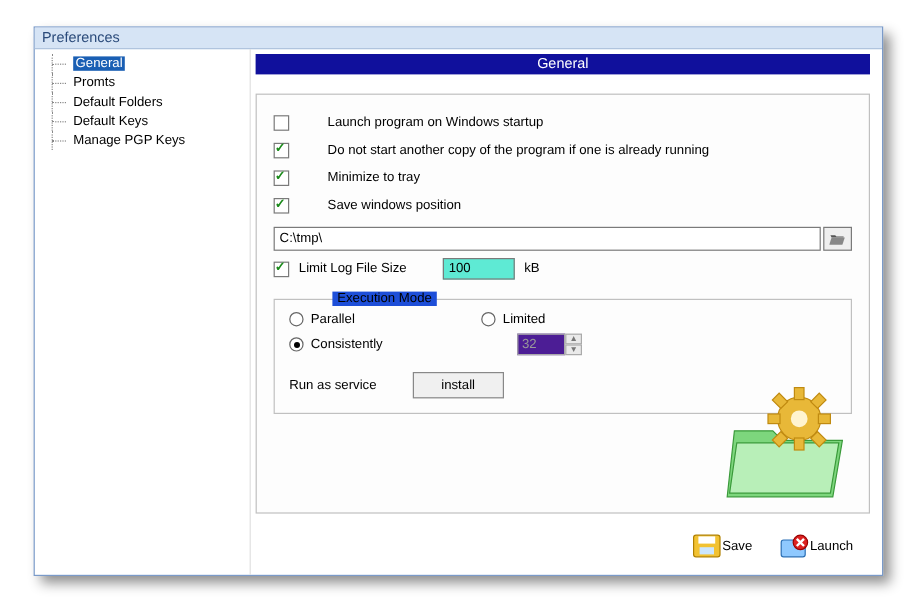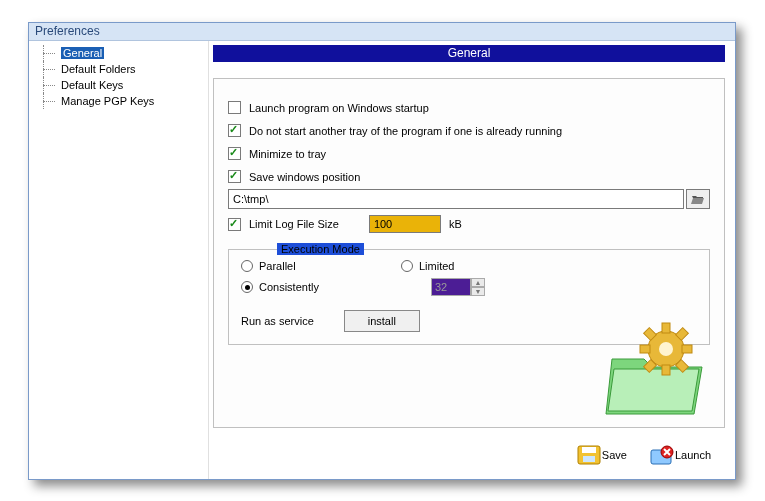--- a/index.html
+++ b/index.html
@@ -8,28 +8,28 @@
 .titlebar { height: 18px; background: #d6e4f5; color: #2a4a7a; font-size: 12px; padding: 1px 6px; border-bottom: 1px solid #b0c4de; }
 .body { position: absolute; top: 18px; left: 0; right: 0; bottom: 0; display: flex; }
 .tree { width: 180px; padding: 4px 4px; border-right: 1px solid #e0e0e0; }
 .tree-item { position: relative; padding: 1px 0 1px 28px; height: 16px; line-height: 14px; color: #000; cursor: default; }
 .tree-item::before { content: ""; position: absolute; left: 10px; top: 0; bottom: 0; border-left: 1px dotted #888; }
 .tree-item::after { content: ""; position: absolute; left: 10px; top: 8px; width: 12px; border-top: 1px dotted #888; }
 .tree-item.selected span { background: #1a5fb4; color: #fff; padding: 0 2px; }
 .content { flex: 1; padding: 4px 10px 4px 4px; position: relative; }
 .panel-header { background: #10109c; color: #fff; text-align: center; font-size: 12px; height: 17px; line-height: 17px; margin-bottom: 16px; }
 .panel { border: 1px solid #c0c0c0; background: #fdfdfd; padding: 12px 14px; position: relative; height: 350px; }
-.row { display: flex; align-items: flex-end; margin: 5px 0; height: 18px; }
+.row { display: flex; align-items: flex-start; margin: 5px 0; height: 18px; gap: 24px; }
 .chk { width: 13px; height: 13px; border: 1px solid #7a7a7a; background: #fff; display: inline-flex; align-items: center; justify-content: center; margin-right: 8px; position: relative; }
 .chk.checked::after { content: "✓"; color: #1a8a1a; font-size: 11px; line-height: 11px; font-weight: bold; position: absolute; top: -1px; left: 0; }
 .path-row { display: flex; align-items: center; margin: 6px 0; }
 .path-input { flex: 1; height: 20px; border: 1px solid #7a7a7a; background: #fff; padding: 0 4px; font-size: 11px; }
 .browse-btn { width: 24px; height: 20px; border: 1px solid #7a7a7a; background: #efefef; margin-left: 2px; display: flex; align-items: center; justify-content: center; }
 .size-row { display: flex; align-items: center; margin: 6px 0 16px 0; }
-.size-input { width: 72px; height: 18px; border: 1px solid #7a7a7a; background: #eab308; padding: 0 4px; font-size: 11px; margin-left: 30px; }
+.size-input { width: 60px; height: 18px; border: 1px solid #7a7a7a; background: #5eead4; padding: 0 4px; font-size: 11px; margin-left: 30px; }
 .size-unit { margin-left: 8px; }
 .fieldset { border: 1px solid #c0c0c0; padding: 10px 12px 12px 12px; position: relative; margin-top: 4px; }
 .fieldset .legend { position: absolute; top: -7px; left: 0; background: #1d4ed8; padding: 0 4px; font-size: 11px; margin-left: 48px; }
 .radio-row { display: flex; align-items: flex-start; }
 .radio { width: 12px; height: 12px; border: 1px solid #666; border-radius: 50%; background: #fff; display: inline-flex; align-items: center; justify-content: center; margin-right: 6px; }
 .radio.checked::after { content: ""; width: 5px; height: 5px; background: #000; border-radius: 50%; }
 .exec-grid { display: grid; grid-template-columns: 160px 140px; row-gap: 6px; align-items: center; }
 .spin { display: inline-flex; margin-left: 6px; }
 .spin-input { width: 40px; height: 18px; border: 1px solid #aaa; background: #4c1d95; color: #999; font-size: 11px; padding: 0 3px; margin-left: 24px; }
 .spin-btns { display: flex; flex-direction: column; }
@@ -42,35 +42,36 @@
 .footer-btn .ico { width: 26px; height: 22px; margin-bottom: 1px; }
 </style>
 </head>
 <body>
 
 <div class="window">
   <div class="titlebar">Preferences</div>
   <div class="body">
     <div class="tree">
       <div class="tree-item selected"><span>General</span></div>
+      <div class="tree-item"><span>Promts</span></div>
       <div class="tree-item"><span>Default Folders</span></div>
       <div class="tree-item"><span>Default Keys</span></div>
       <div class="tree-item"><span>Manage PGP Keys</span></div>
     </div>
     <div class="content">
       <div class="panel-header">General</div>
       <div class="panel">
 
         <div class="row">
             <span class="chk"></span>
             <span>Launch program on Windows startup</span>
           </div>
         <div class="row">
             <span class="chk checked"></span>
-            <span>Do not start another tray of the program if one is already running</span>
+            <span>Do not start another copy of the program if one is already running</span>
           </div>
         <div class="row">
             <span class="chk checked"></span>
             <span>Minimize to tray</span>
           </div>
         <div class="row">
             <span class="chk checked"></span>
             <span>Save windows position</span>
           </div>
 

